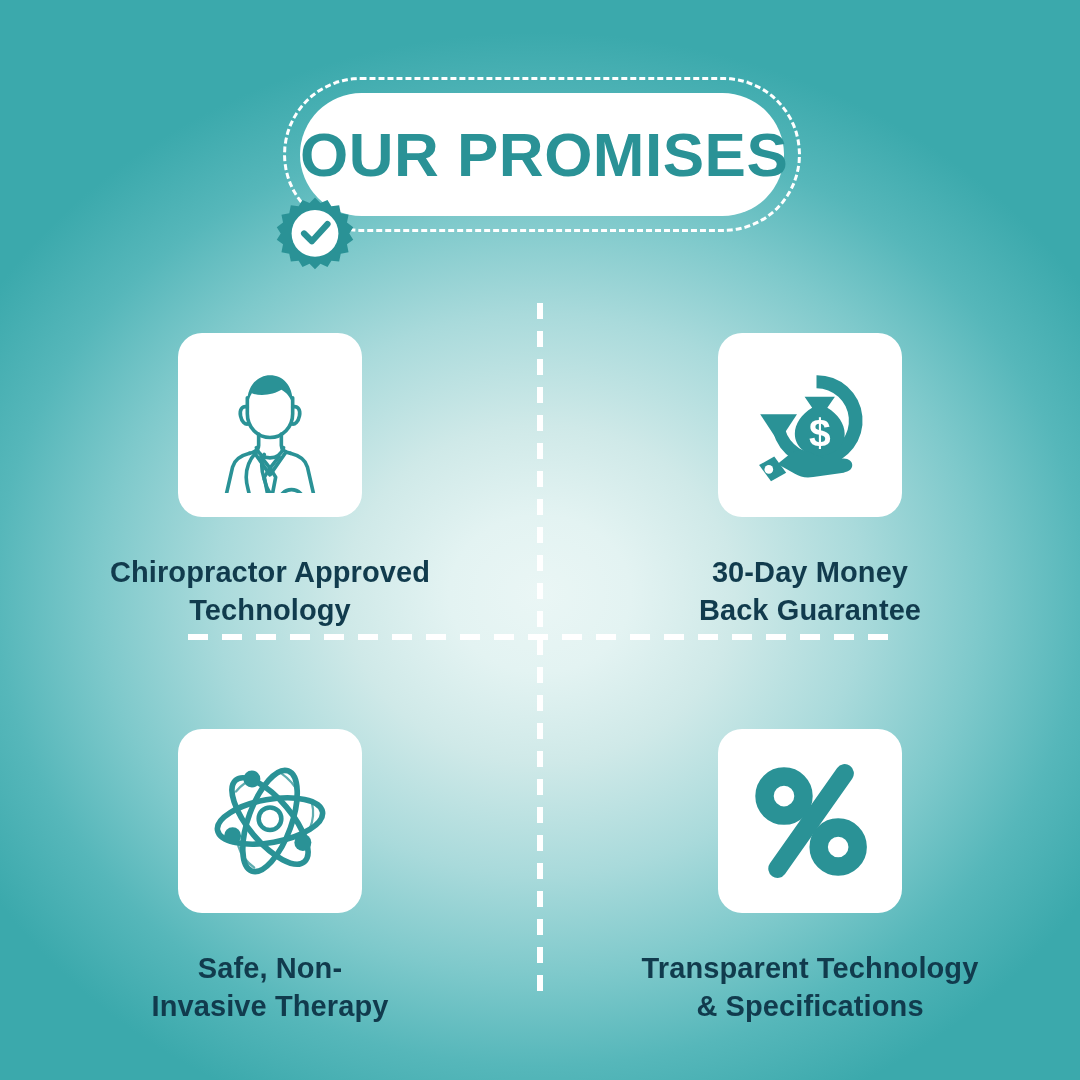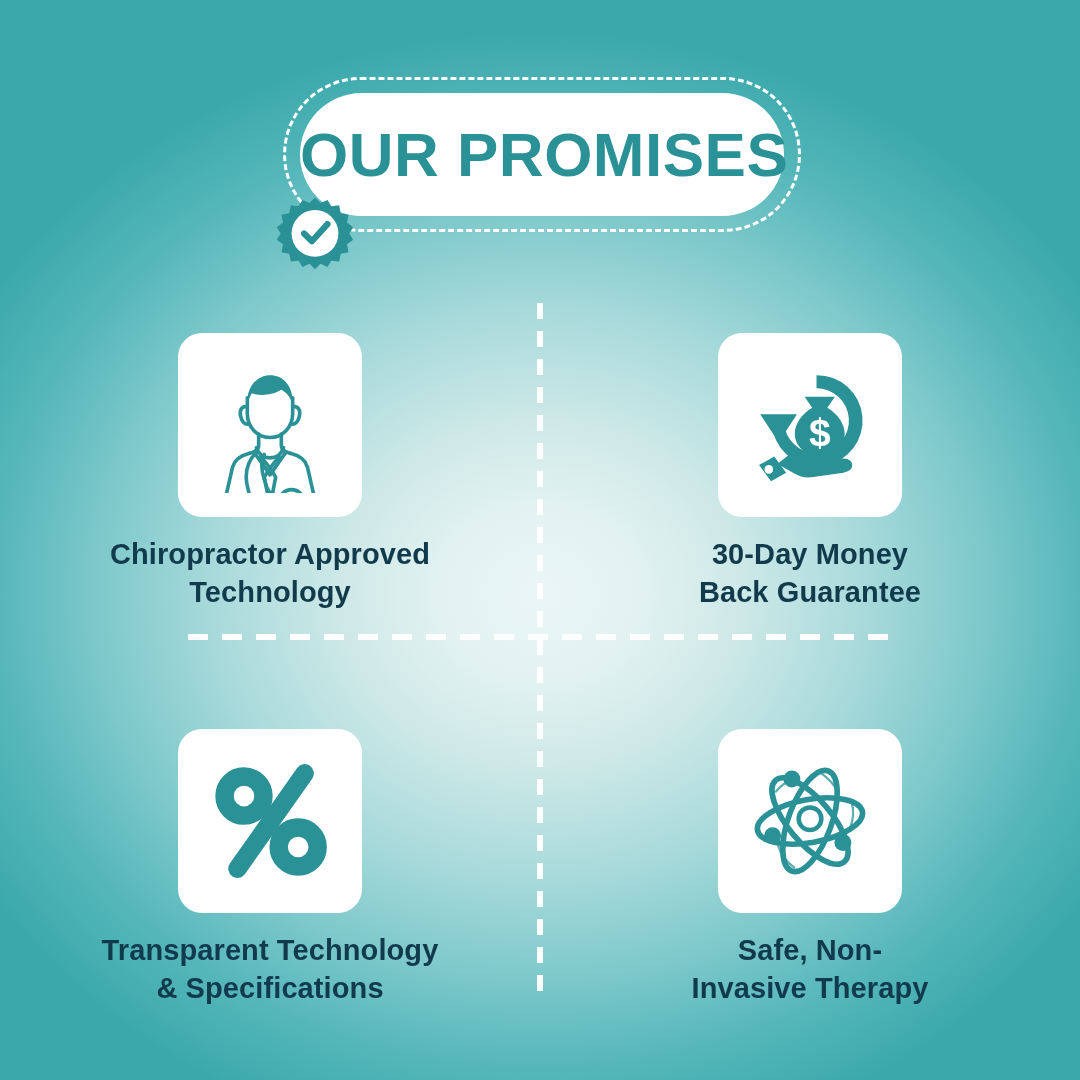--- a/index.html
+++ b/index.html
@@ -126,21 +126,21 @@
     background: #ffffff;
     border-radius: 24px;
     display: flex;
     align-items: center;
     justify-content: center;
     flex: none;
   }
   .icon-card svg { display: block; }
 
   .caption {
-    margin-top: 18px;
+    margin-top: 36px;
     color: #113b4d;
     font-size: 29px;
     font-weight: 800;
     line-height: 1.32;
     text-align: center;
     letter-spacing: 0.1px;
     white-space: pre-line;
     font-family: "Liberation Sans", sans-serif;
   }
 </style>
@@ -241,55 +241,55 @@
           </svg>
         </div>
       </div>
       <div class="caption">30-Day Money
 Back Guarantee</div>
     </div>
 
     <div class="cell cell-r1">
       <div class="icon-card">
         <div>
+          <svg width="136" height="136" viewBox="0 0 120 120" aria-hidden="true">
+            <g fill="none" stroke="#2a9296" stroke-width="5" stroke-linecap="round">
+              <ellipse cx="60" cy="60" rx="19" ry="47" transform="rotate(20 60 60)"></ellipse>
+              <ellipse cx="60" cy="60" rx="19" ry="47" transform="rotate(80 60 60)"></ellipse>
+              <ellipse cx="60" cy="60" rx="19" ry="47" transform="rotate(140 60 60)"></ellipse>
+            </g>
+            <g fill="none" stroke="#2a9296" stroke-width="2" stroke-linecap="round" opacity="0.75">
+              <path d="M70 18 c7 5 12 11 15 17"></path>
+              <path d="M97 44 c2 8 1 16 -2 23"></path>
+              <path d="M46 101 c-7 -5 -12 -12 -14 -19"></path>
+              <path d="M30 34 c5 -6 11 -10 17 -12"></path>
+            </g>
+            <g fill="#2a9296">
+              <circle cx="44" cy="23" r="7.5"></circle>
+              <circle cx="27" cy="73" r="7.5"></circle>
+              <circle cx="89" cy="79" r="7.5"></circle>
+            </g>
+            <circle cx="60" cy="58" r="10" fill="none" stroke="#2a9296" stroke-width="4"></circle>
+          </svg>
+        </div>
+      </div>
+      <div class="caption">Safe, Non-
+Invasive Therapy</div>
+    </div>
+
+    <div class="cell cell-r1">
+      <div class="icon-card">
+        <div>
           <svg width="130" height="130" viewBox="0 0 120 120" aria-hidden="true">
             <g stroke="#2a9296" fill="none" stroke-width="17" stroke-linecap="round">
               <circle cx="36" cy="37" r="18"></circle>
               <circle cx="86" cy="84" r="18"></circle>
               <line x1="92" y1="16" x2="30" y2="104"></line>
             </g>
           </svg>
         </div>
       </div>
       <div class="caption">Transparent Technology
 &amp; Specifications</div>
     </div>
 
-    <div class="cell cell-r1">
-      <div class="icon-card">
-        <div>
-          <svg width="136" height="136" viewBox="0 0 120 120" aria-hidden="true">
-            <g fill="none" stroke="#2a9296" stroke-width="5" stroke-linecap="round">
-              <ellipse cx="60" cy="60" rx="19" ry="47" transform="rotate(20 60 60)"></ellipse>
-              <ellipse cx="60" cy="60" rx="19" ry="47" transform="rotate(80 60 60)"></ellipse>
-              <ellipse cx="60" cy="60" rx="19" ry="47" transform="rotate(140 60 60)"></ellipse>
-            </g>
-            <g fill="none" stroke="#2a9296" stroke-width="2" stroke-linecap="round" opacity="0.75">
-              <path d="M70 18 c7 5 12 11 15 17"></path>
-              <path d="M97 44 c2 8 1 16 -2 23"></path>
-              <path d="M46 101 c-7 -5 -12 -12 -14 -19"></path>
-              <path d="M30 34 c5 -6 11 -10 17 -12"></path>
-            </g>
-            <g fill="#2a9296">
-              <circle cx="44" cy="23" r="7.5"></circle>
-              <circle cx="27" cy="73" r="7.5"></circle>
-              <circle cx="89" cy="79" r="7.5"></circle>
-            </g>
-            <circle cx="60" cy="58" r="10" fill="none" stroke="#2a9296" stroke-width="4"></circle>
-          </svg>
-        </div>
-      </div>
-      <div class="caption">Safe, Non-
-Invasive Therapy</div>
-    </div>
-
   </div>
 </div>
 
 </body></html>

